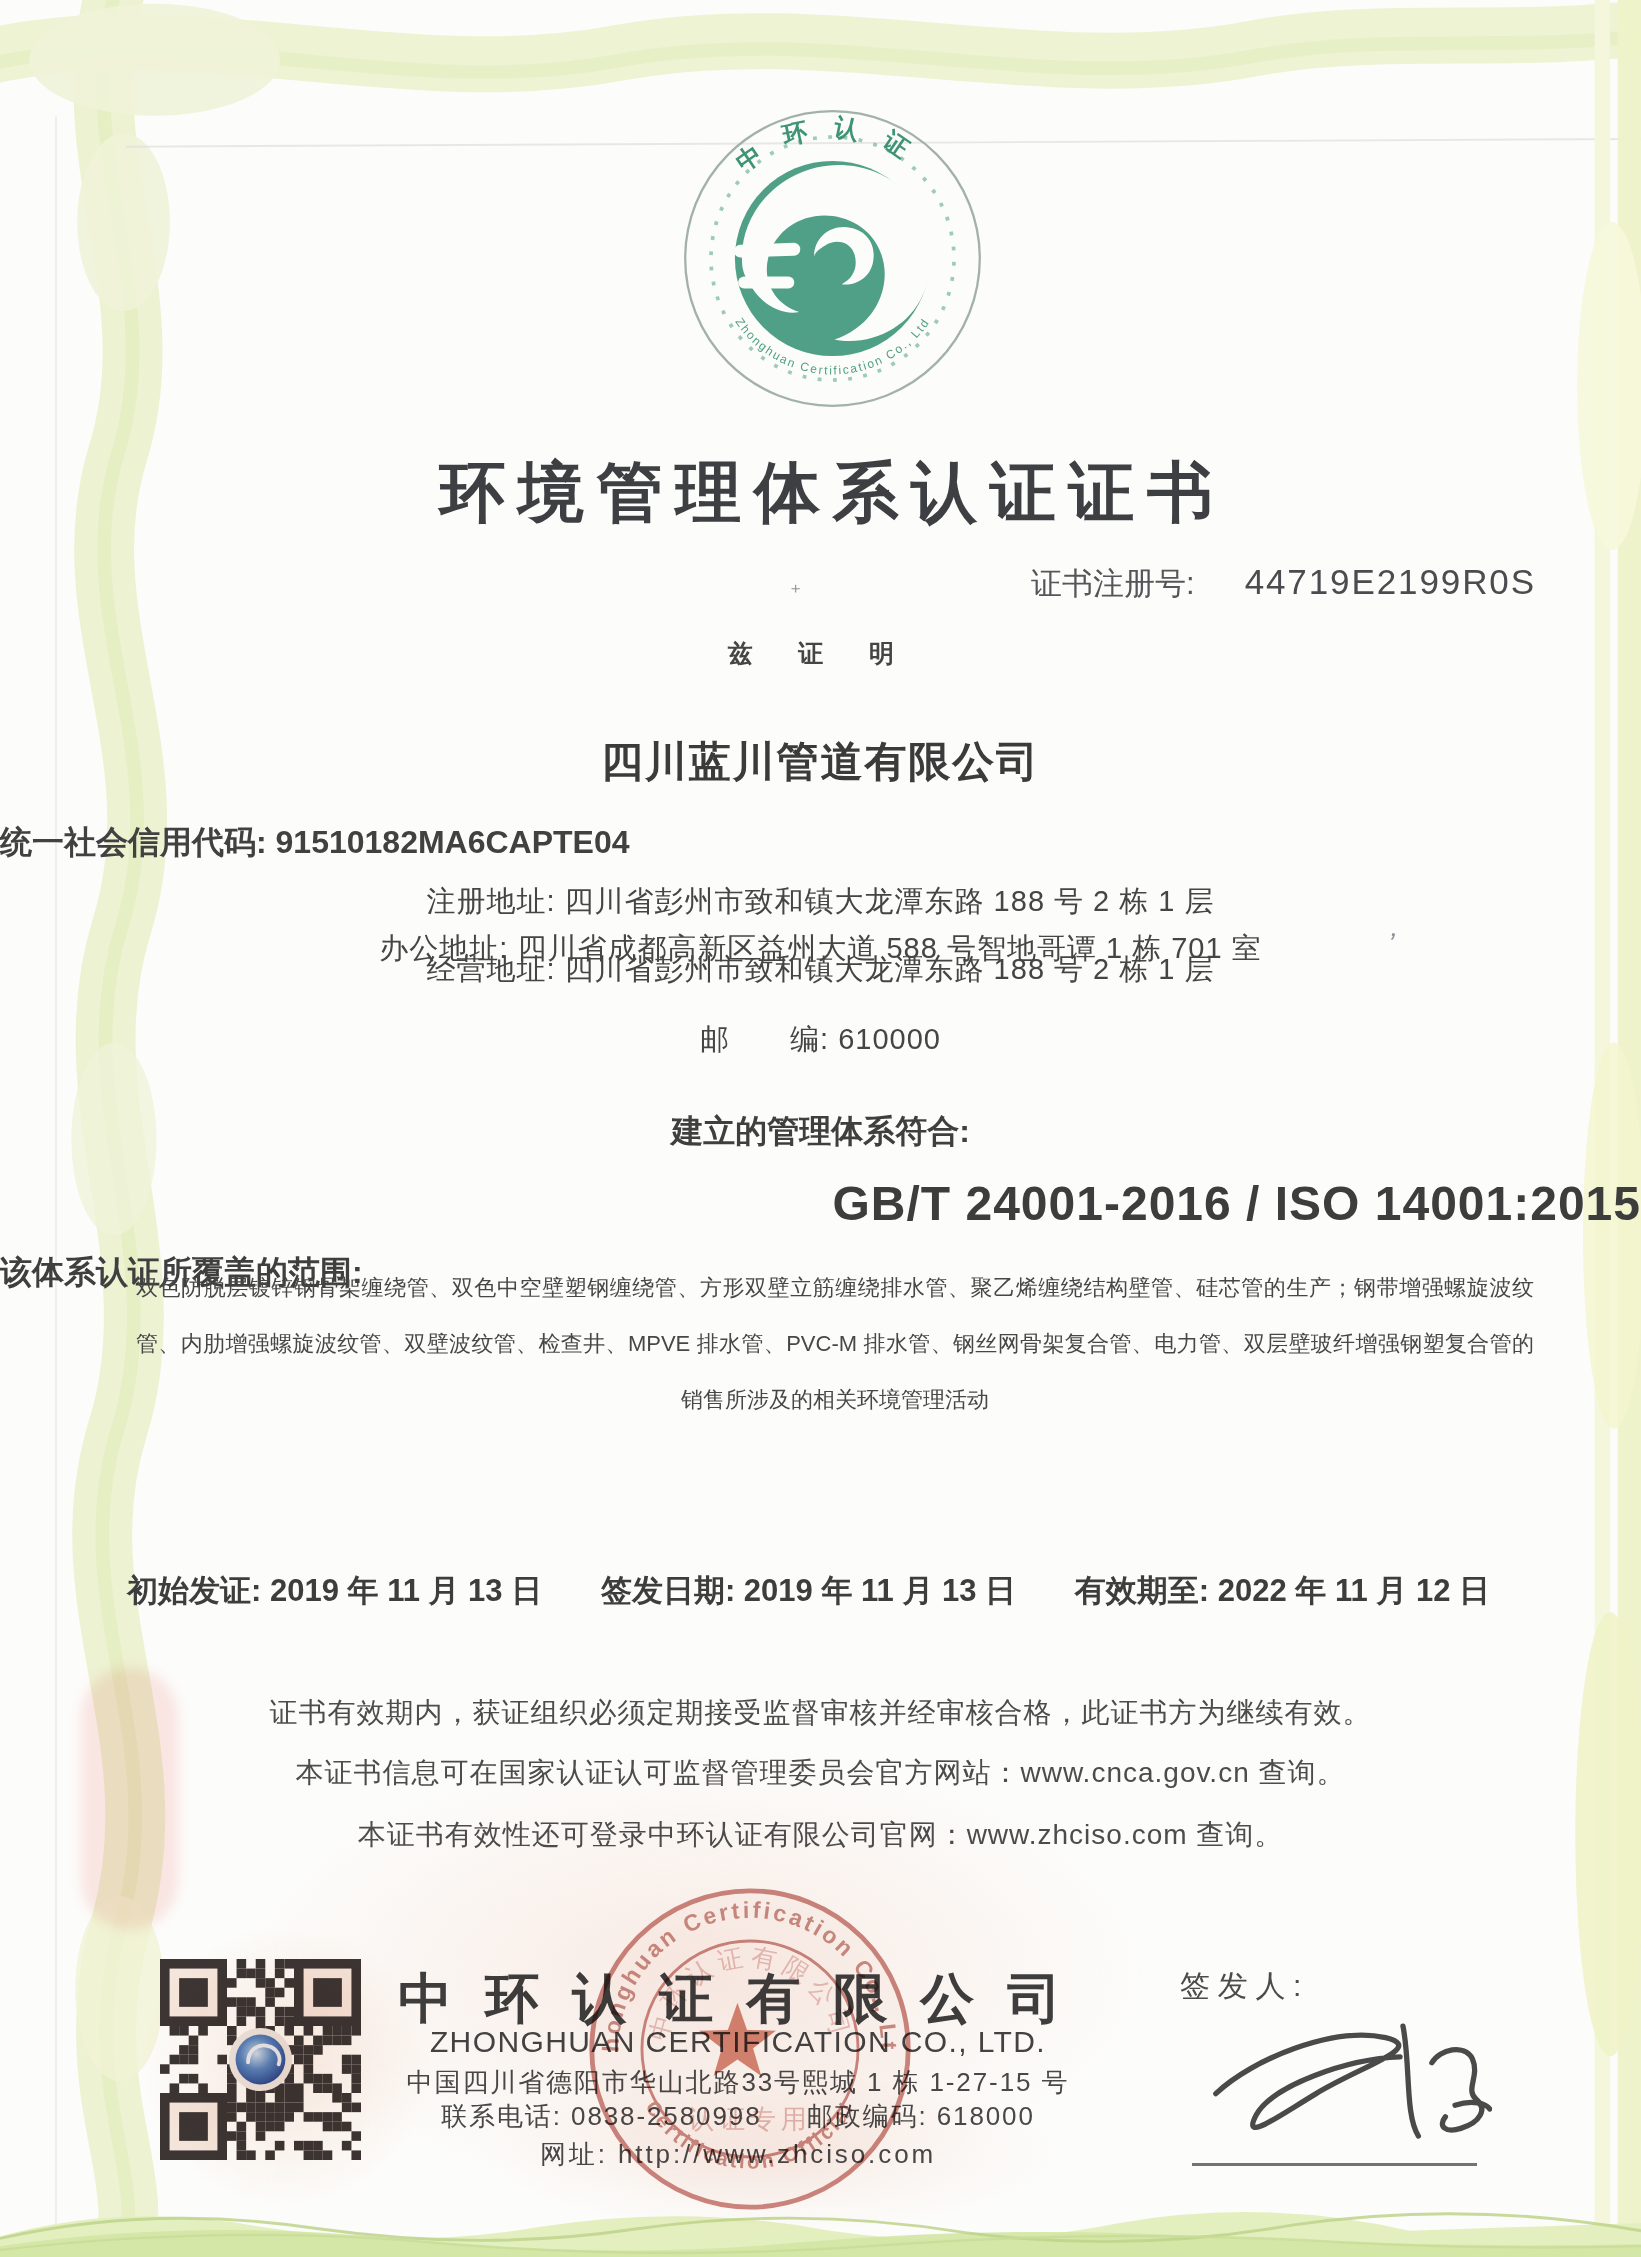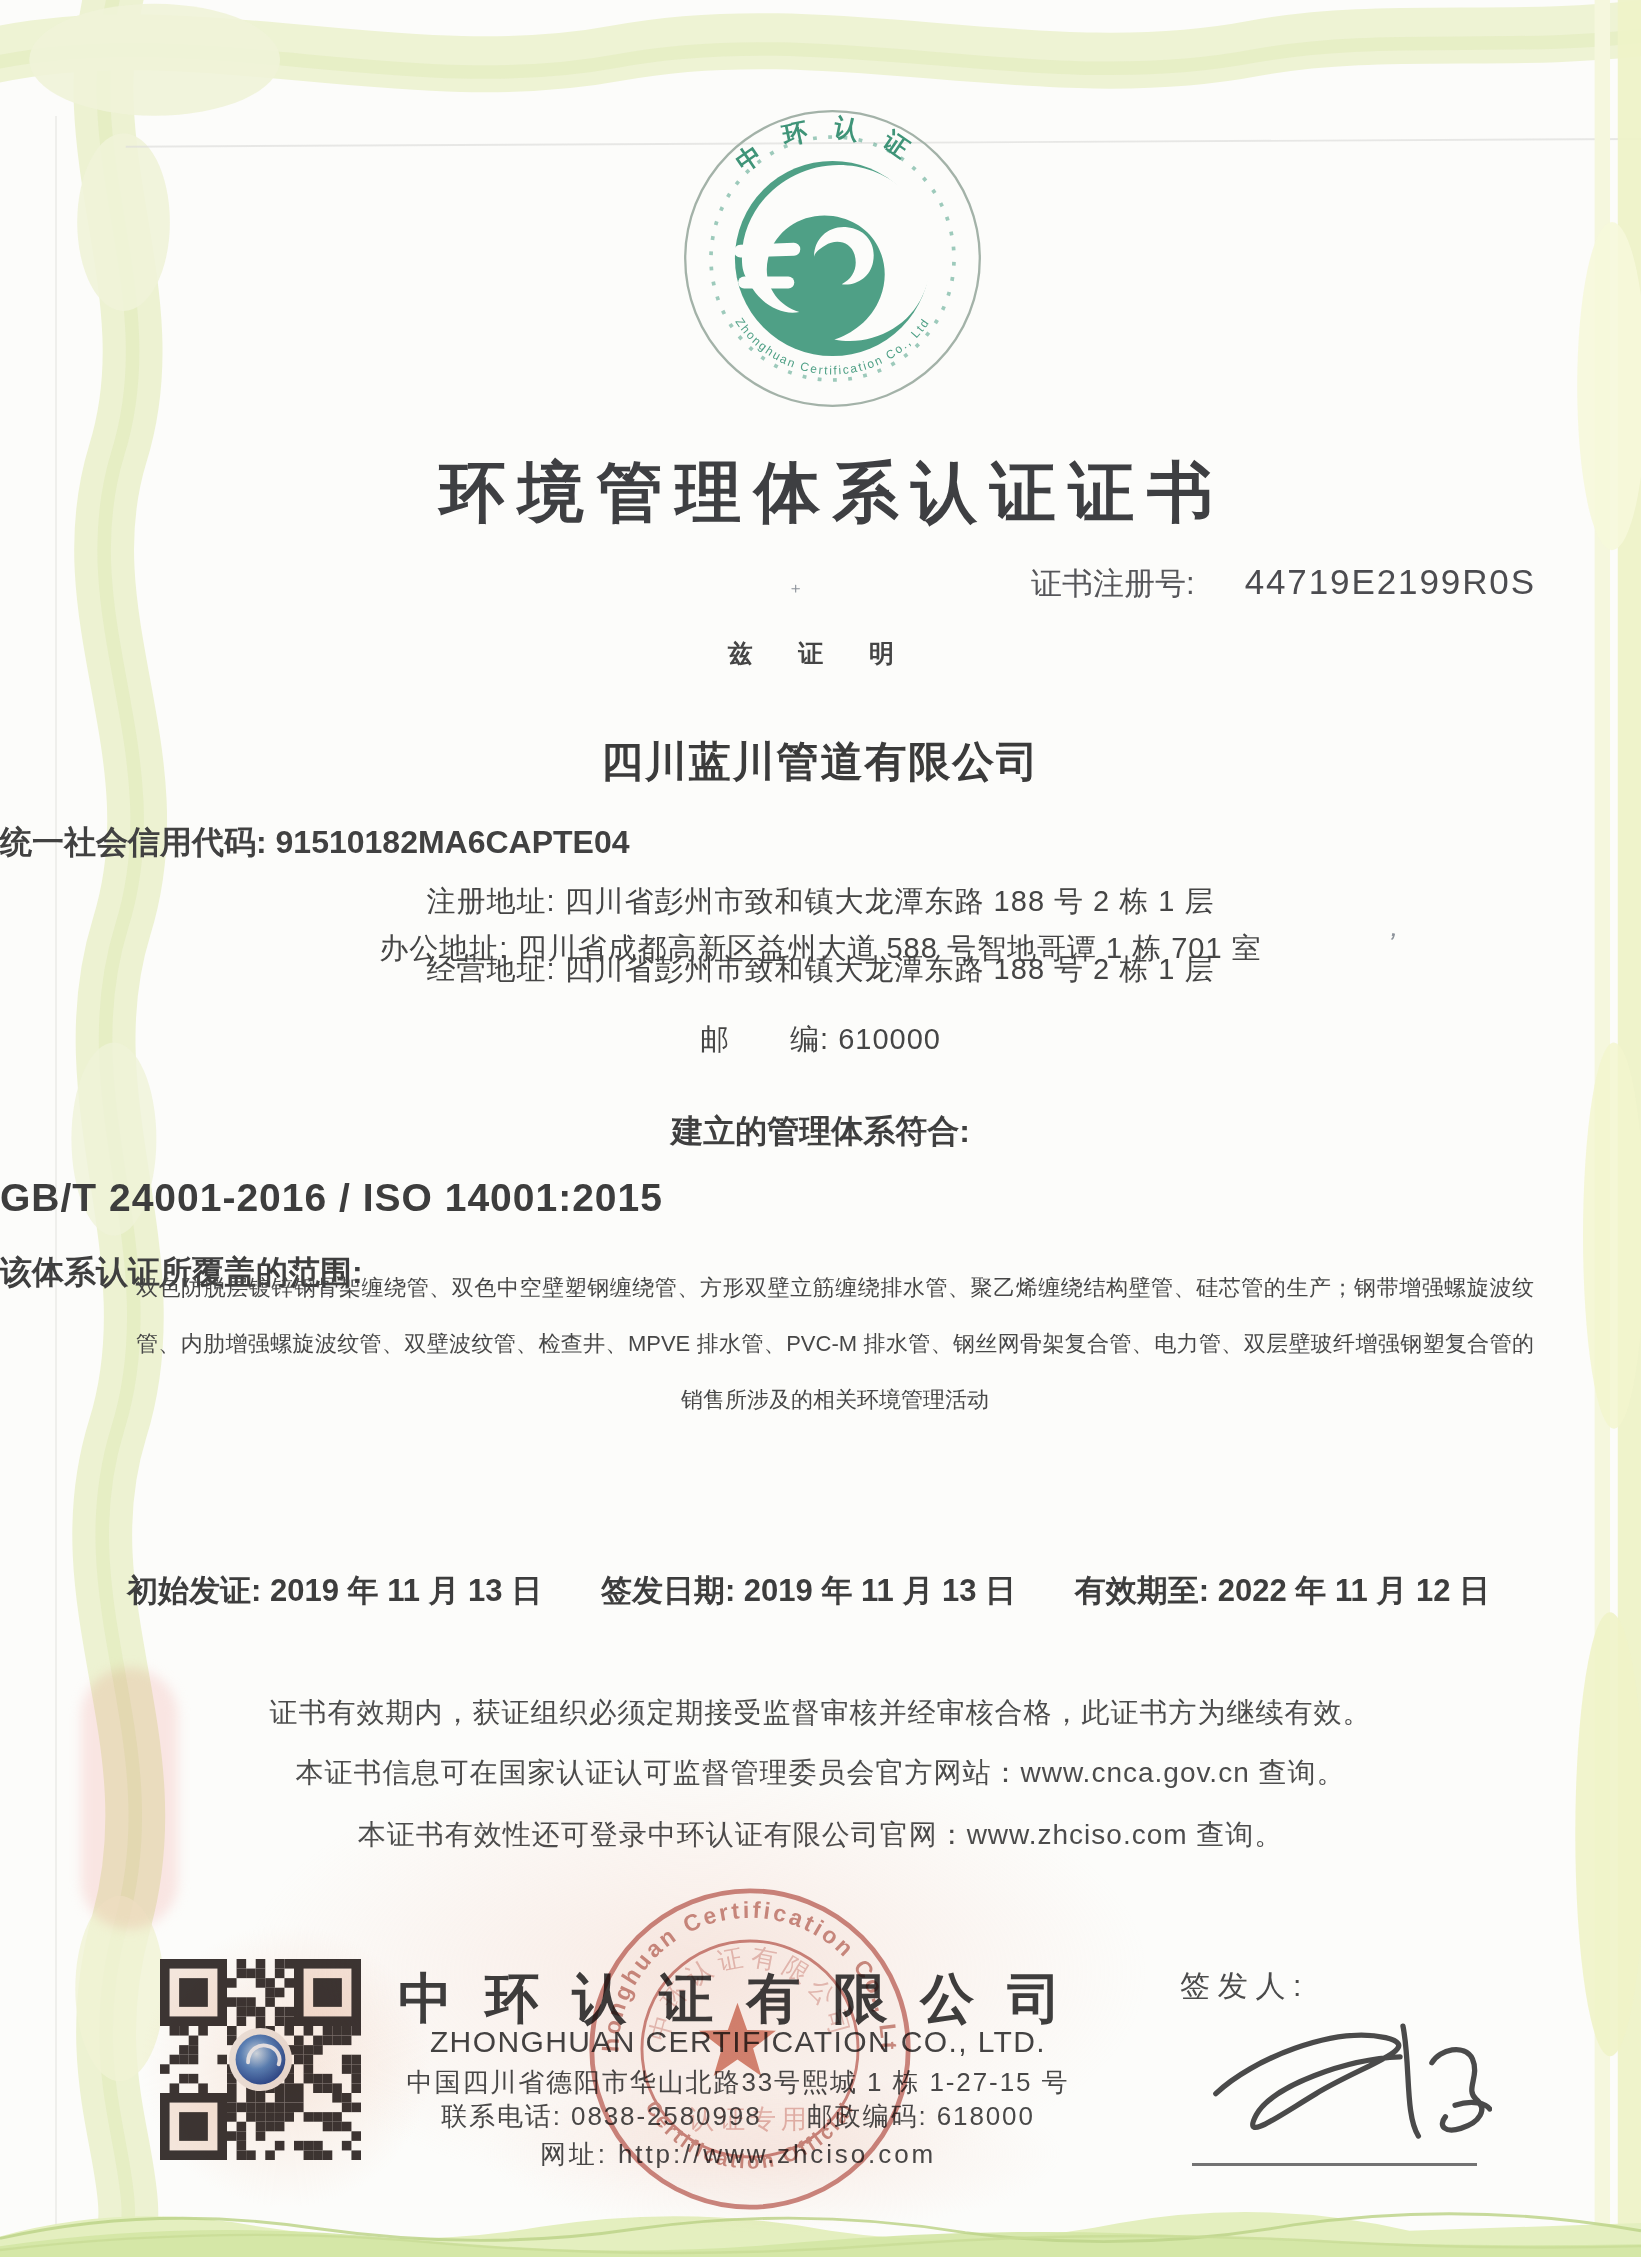--- a/index.html
+++ b/index.html
@@ -13,21 +13,21 @@
   .certno{left:1031px;top:562px;font-size:31px;color:#56565a;white-space:nowrap;}
   .certno .num{font-size:35px;color:#4c4c50;letter-spacing:1.9px;margin-left:50px;margin-top:38px;}
   .statement{left:0;top:637px;width:1641px;text-align:center;font-size:25px;font-weight:600;
              letter-spacing:19.3px;color:#454545;}
   .company{left:0;top:734px;width:1641px;text-align:center;font-size:42px;font-weight:700;
            letter-spacing:1.9px;color:#3b3b3b;}
   .credit{left:0;top:821px;width:1442px;text-align:left;font-size:32px;font-weight:600;color:#414141;}
   .addr{left:0;width:1641px;text-align:center;font-size:29px;font-weight:500;color:#454545;letter-spacing:1px;}
   .a0{top:882px}.a1{top:929px}.a2{top:950px}.a3{top:1020px}
   .sys-head{left:0;top:1110px;width:1641px;text-align:center;font-size:32px;font-weight:700;color:#3f3f3f;}
-  .standard{left:0;top:1176px;width:1641px;text-align:left;font-size:39px;font-weight:600;
+  .standard{left:0;top:1176px;width:1641px;text-align:right;font-size:48px;font-weight:600;
             letter-spacing:1px;color:#3d3d3d;}
   .scope-head{left:0;top:1251px;width:1641px;font-size:32px;font-weight:700;color:#3f3f3f;}
   .scope{left:124px;top:1248px;width:1398px;font-size:22px;line-height:56px;font-weight:500;
          color:#474747;text-align:justify;text-align-last:center;margin:12px;}
   .dates{left:127px;top:1570px;width:1363px;display:flex;justify-content:space-between;
          font-size:31px;font-weight:600;color:#3d3d3d;white-space:nowrap;}
   .note{left:0;width:1641px;text-align:center;font-size:28px;color:#4c4c4c;letter-spacing:1px;}
   .n0{top:1694px}.n1{top:1754px}.n2{top:1816px}
   
   .footer{left:375px;top:1963px;width:726px;text-align:center;}

